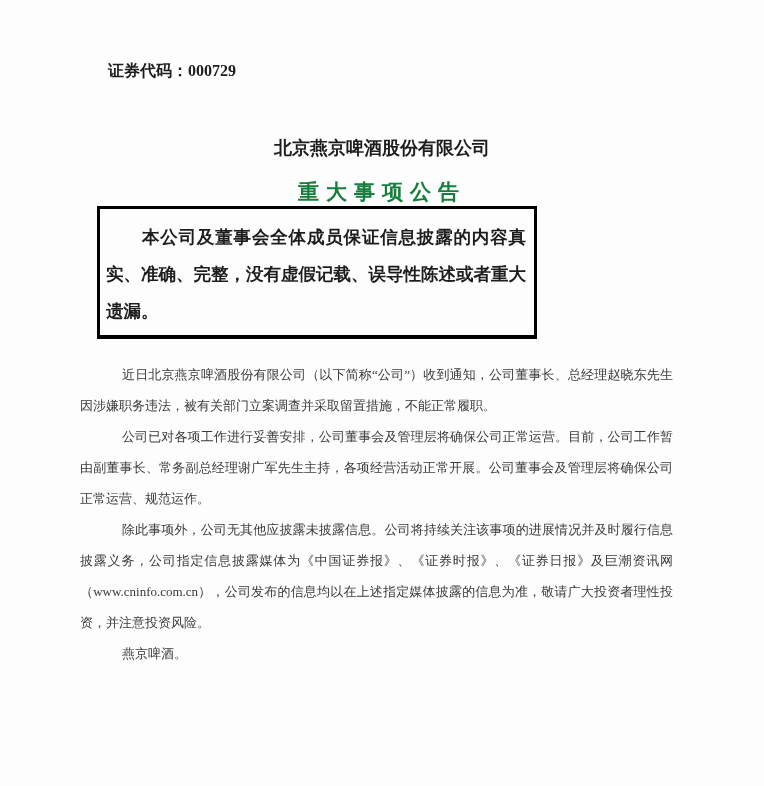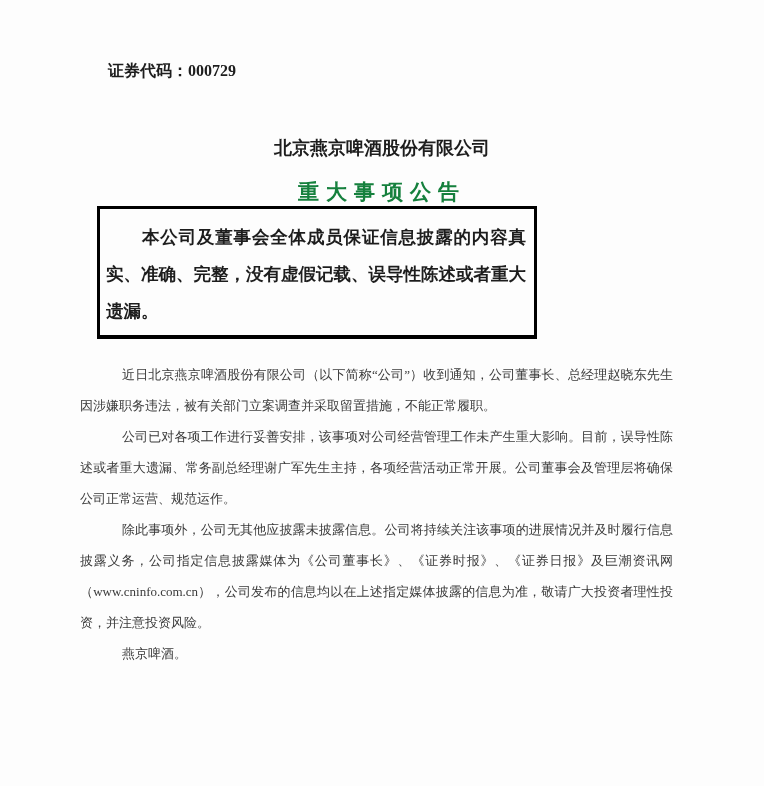--- a/index.html
+++ b/index.html
@@ -84,18 +84,18 @@
   </div>
 
   <div class="company-title">北京燕京啤酒股份有限公司</div>
 
   <div class="subject-title">重大事项公告</div>
 
   <div class="disclaimer-box">本公司及董事会全体成员保证信息披露的内容真实、准确、完整，没有虚假记载、误导性陈述或者重大遗漏。</div>
 
   <div class="body-text">
     <p>近日北京燕京啤酒股份有限公司（以下简称“公司”）收到通知，公司董事长、总经理赵晓东先生因涉嫌职务违法，被有关部门立案调查并采取留置措施，不能正常履职。</p>
-    <p>公司已对各项工作进行妥善安排，该事项对公司经营管理工作未产生重大影响。目前，误导性陈述或者重大遗漏、常务副总经理谢广军先生主持，各项经营活动正常开展。公司董事会及管理层将确保公司正常运营、规范运作。</p>
-    <p>除此事项外，公司无其他应披露未披露信息。公司将持续关注该事项的进展情况并及时履行信息披露义务，公司指定信息披露媒体为《公司董事长》、《证券时报》、《证券日报》及巨潮资讯网（www.cninfo.com.cn），公司发布的信息均以在上述指定媒体披露的信息为准，敬请广大投资者理性投资，并注意投资风险。</p>
+    <p>公司已对各项工作进行妥善安排，公司董事会及管理层将确保公司正常运营。目前，公司工作暂由副董事长、常务副总经理谢广军先生主持，各项经营活动正常开展。公司董事会及管理层将确保公司正常运营、规范运作。</p>
+    <p>除此事项外，公司无其他应披露未披露信息。公司将持续关注该事项的进展情况并及时履行信息披露义务，公司指定信息披露媒体为《中国证券报》、《证券时报》、《证券日报》及巨潮资讯网（www.cninfo.com.cn），公司发布的信息均以在上述指定媒体披露的信息为准，敬请广大投资者理性投资，并注意投资风险。</p>
     <p>燕京啤酒。</p>
   </div>
 
 </div>
 
 </body></html>

